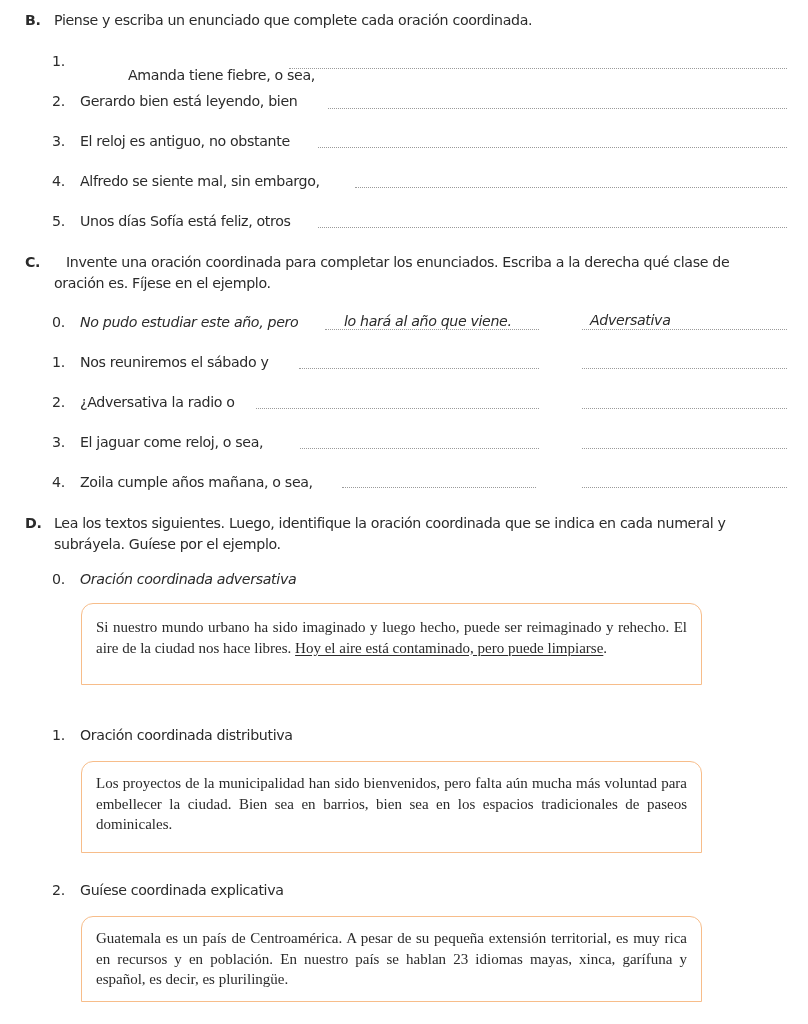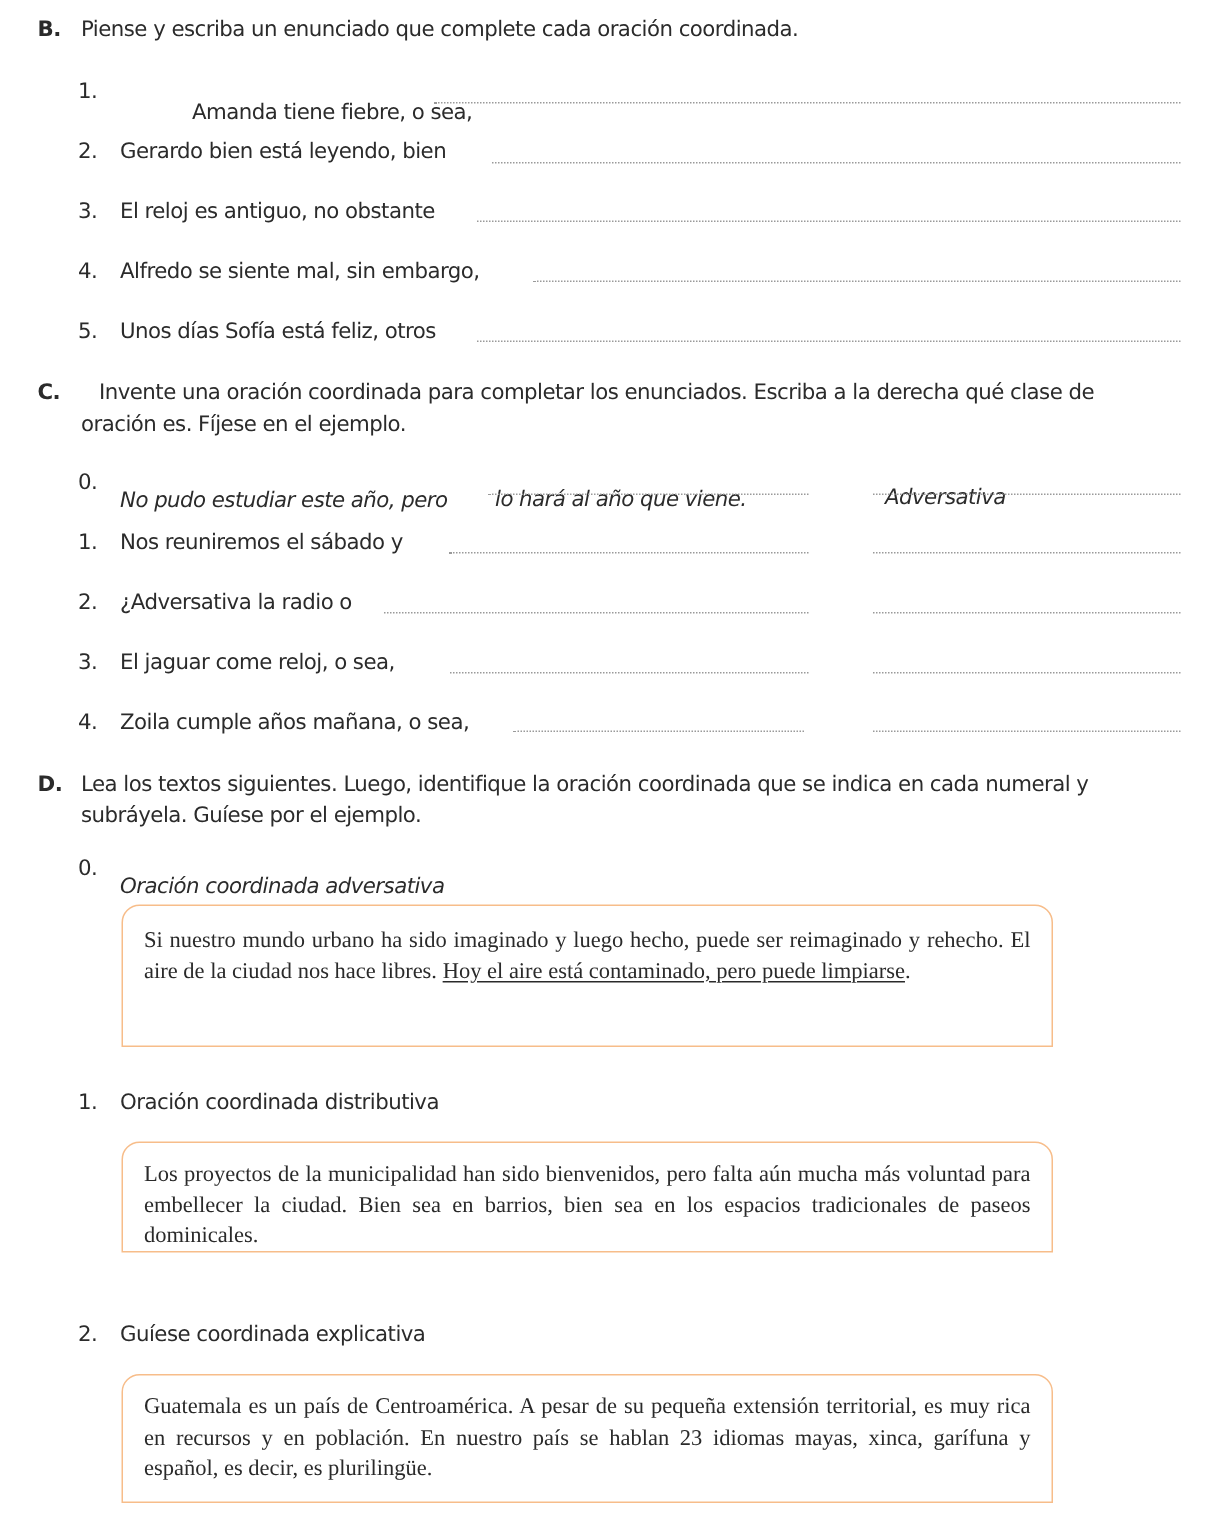--- a/index.html
+++ b/index.html
@@ -5,21 +5,21 @@
   html, body { margin: 0; padding: 0; background: #ffffff; }
   body {
     width: 808px; height: 1024px; position: relative; overflow: hidden;
     font-family: "DejaVu Sans", sans-serif; color: #2b2b2b;
   }
   .sans { font-family: "DejaVu Sans", sans-serif; font-size: 14.2px; letter-spacing: -0.35px; }
   .abs { position: absolute; white-space: nowrap; }
   .letter { font-weight: bold; position: absolute; }
   .num { position: absolute; }
   .line { position: absolute; height: 0; border-bottom: 1px dotted #9a9a9a; }
-  .it { font-style: italic; margin-top: 12px; }
+  .it { font-style: italic; }
   .box {
     position: absolute; left: 81px; width: 621px;
     border: 1.5px solid #f7bd8a; border-radius: 12px 12px 0 0;
     background: #fff; box-sizing: border-box;
   }
   .box p {
     margin: 0; font-family: "Liberation Serif", serif; font-size: 15px;
     line-height: 20.5px; color: #2a2a2a; text-align: justify; text-align-last: left;
   }
   .u { text-decoration: underline; text-underline-offset: 2px; }
@@ -59,21 +59,21 @@
 </div>
 
 <div>
   <span class="sans letter" style="left:25px;top:254px;">C.</span>
   <span class="sans abs" style="left:66px;top:254px;">Invente una oración coordinada para completar los enunciados. Escriba a la derecha qué clase de</span>
   <span class="sans abs" style="left:54px;top:275px;text-align:right;">oración es. Fíjese en el ejemplo.</span>
 
   <div>
     <span class="sans num" style="left:52px;top:314px;">0.</span>
     <span class="sans abs it" style="left:80px;top:314px;">No pudo estudiar este año, pero</span>
-    <span class="sans abs it" style="left:330px;top:313px;">lo hará al año que viene.</span>
+    <span class="sans abs it" style="left:344px;top:313px;">lo hará al año que viene.</span>
     <div class="line" style="left:325px;width:214px;top:329px;"></div>
     <span class="sans abs it" style="left:590px;top:312px;">Adversativa</span>
     <div class="line" style="left:582px;width:205px;top:329px;"></div>
   </div>
 
   <div>
     <span class="sans num" style="left:52px;top:354px;">1.</span>
     <span class="sans abs" style="left:80px;top:354px;">Nos reuniremos el sábado y</span>
     <div class="line" style="left:299px;width:240px;top:368px;"></div>
     <div class="line" style="left:582px;width:205px;top:368px;"></div>
@@ -99,29 +99,29 @@
 </div>
 
 <div>
   <span class="sans letter" style="left:25px;top:515px;">D.</span>
   <span class="sans abs" style="left:54px;top:515px;">Lea los textos siguientes. Luego, identifique la oración coordinada que se indica en cada numeral y</span>
   <span class="sans abs" style="left:54px;top:536px;">subráyela. Guíese por el ejemplo.</span>
 
   <div>
     <span class="sans num" style="left:52px;top:571px;">0.</span>
     <span class="sans abs it" style="left:80px;top:571px;">Oración coordinada adversativa</span>
-    <div class="box" style="top:603px;height:95px;padding:13px 14px 0 14px;">
+    <div class="box" style="top:603px;height:82px;padding:13px 14px 0 14px;">
       <p><span>Si nuestro mundo urbano ha sido imaginado y luego hecho, puede ser reimaginado y rehecho. El aire de la ciudad nos hace libres. </span><span class="u">Hoy el aire está contaminado, pero puede limpiarse</span><span>.</span></p>
     </div>
   </div>
 
   <div>
     <span class="sans num" style="left:52px;top:727px;">1.</span>
     <span class="sans abs" style="left:80px;top:727px;">Oración coordinada distributiva</span>
-    <div class="box" style="top:761px;height:74px;padding:11px 14px 0 14px;">
+    <div class="box" style="top:761px;height:92px;padding:11px 14px 0 14px;">
       <p>Los proyectos de la municipalidad han sido bienvenidos, pero falta aún mucha más voluntad para embellecer la ciudad. Bien sea en barrios, bien sea en los espacios tradicionales de paseos dominicales.</p>
     </div>
   </div>
 
   <div>
     <span class="sans num" style="left:52px;top:882px;">2.</span>
     <span class="sans abs" style="left:80px;top:882px;">Guíese coordinada explicativa</span>
     <div class="box" style="top:916px;height:86px;padding:11px 14px 0 14px;">
       <p>Guatemala es un país de Centroamérica. A pesar de su pequeña extensión territorial, es muy rica en recursos y en población. En nuestro país se hablan 23 idiomas mayas, xinca, garífuna y español, es decir, es plurilingüe.</p>
     </div>

